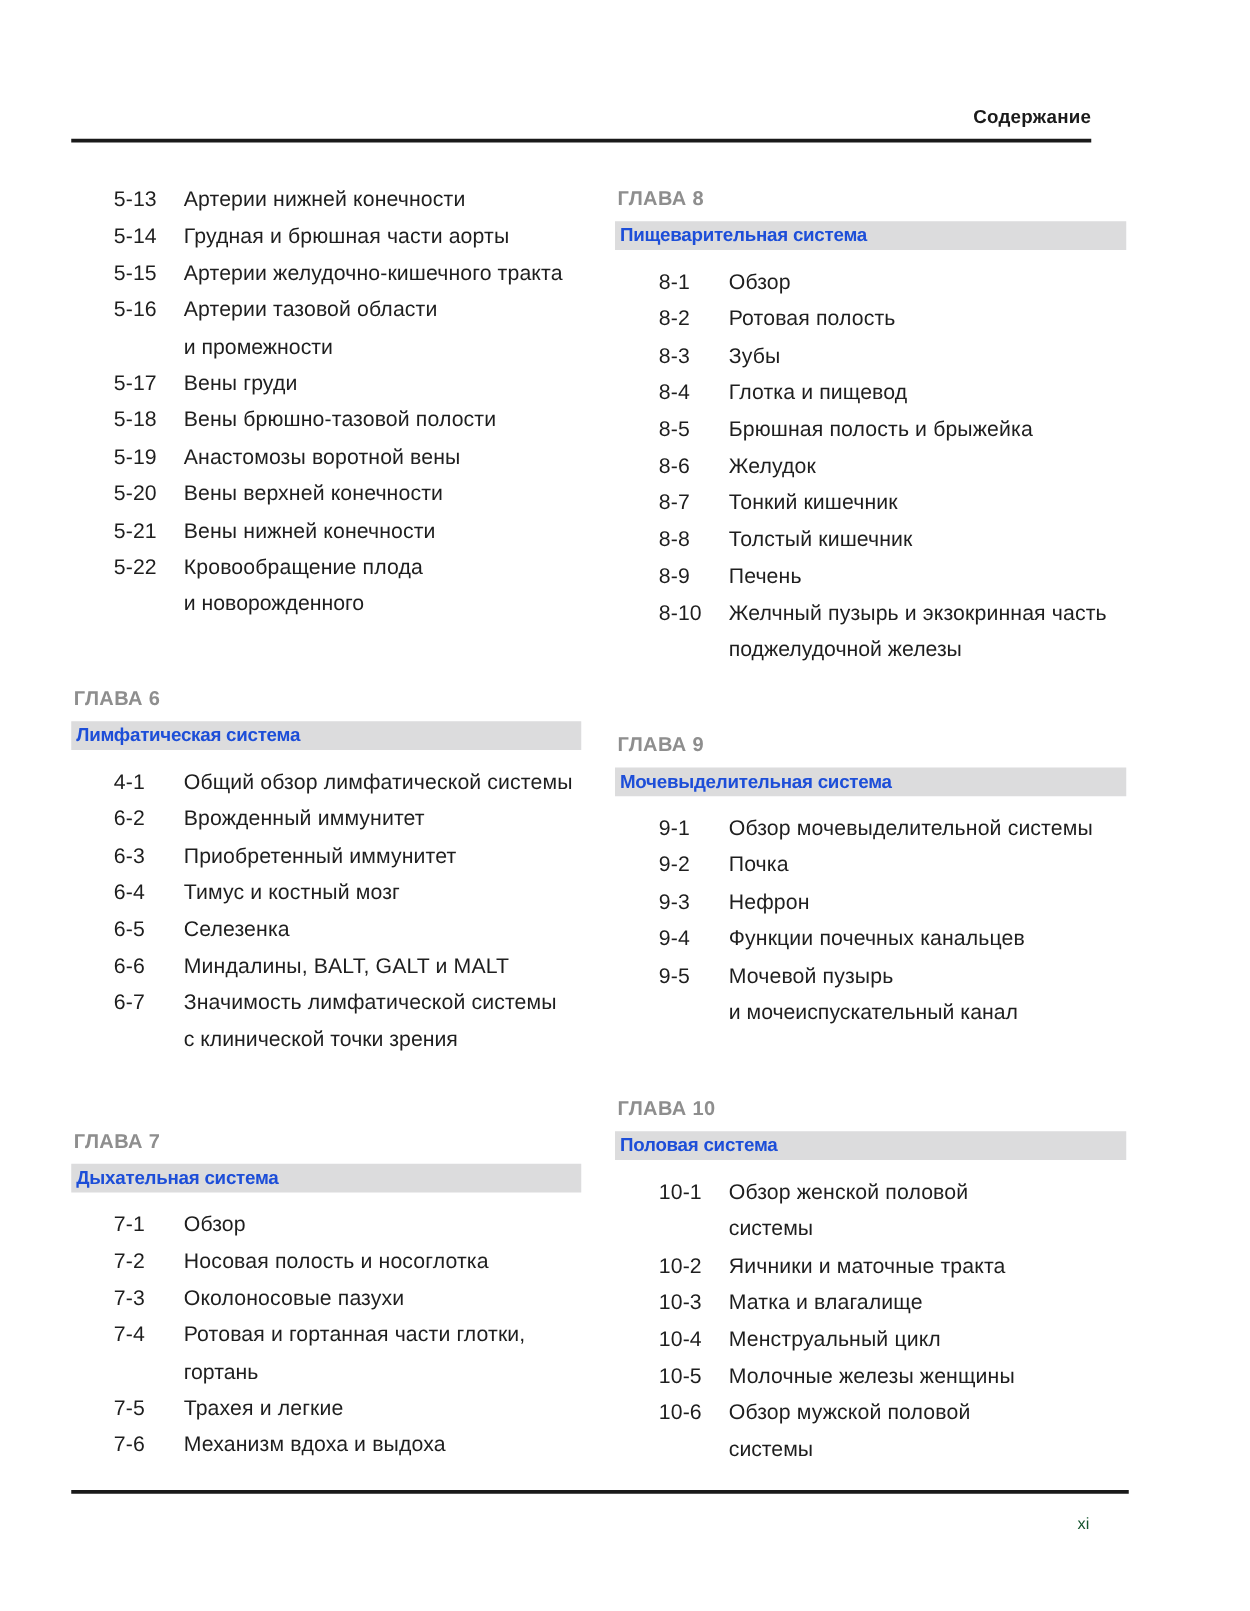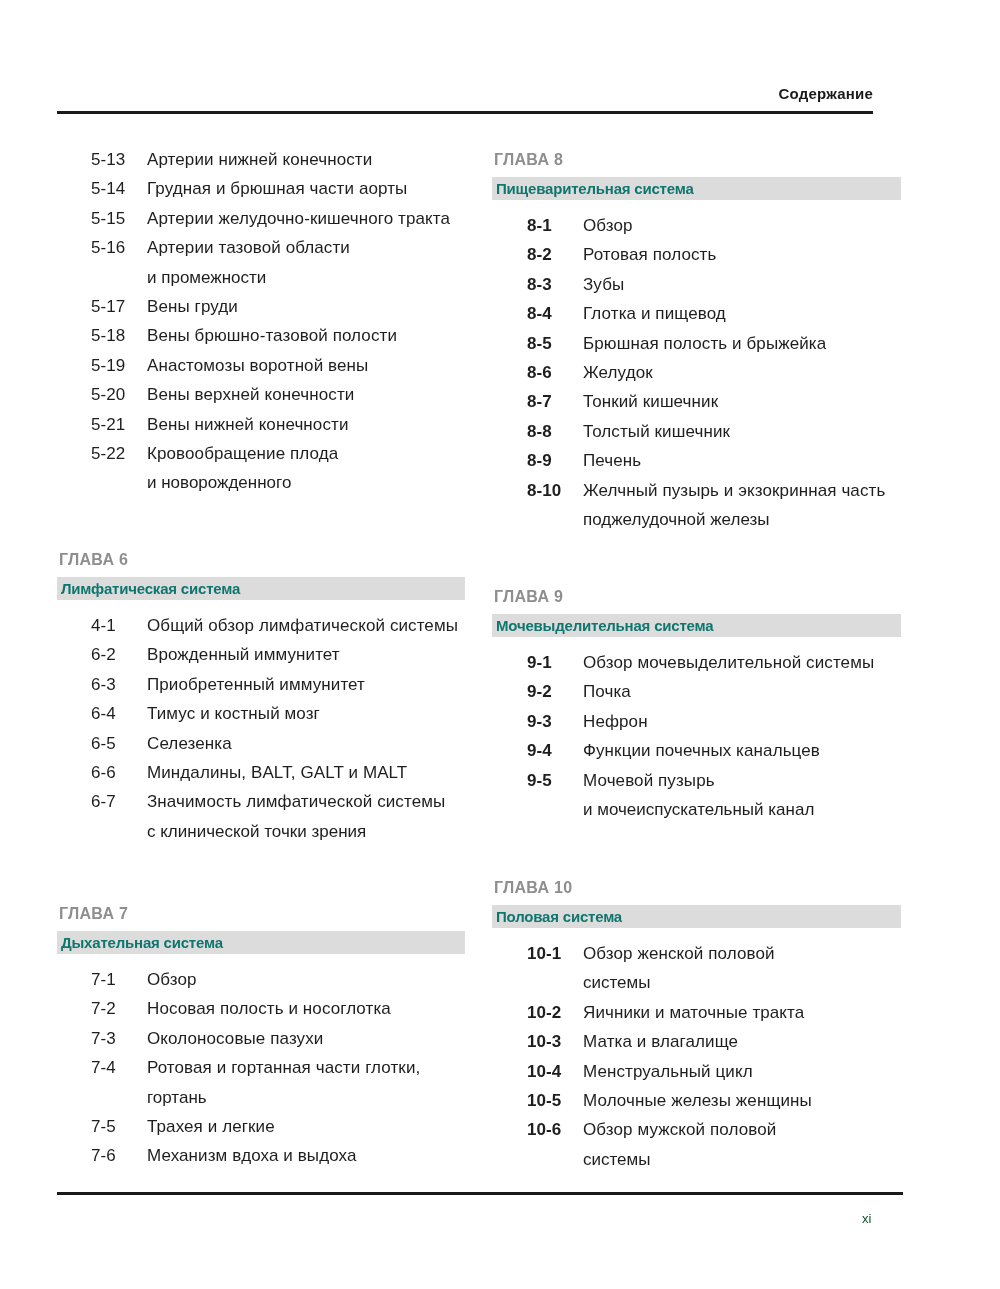--- a/index.html
+++ b/index.html
@@ -11,26 +11,26 @@
   .rule-bottom { position:absolute; left:57px; top:1192px; width:846px; height:3px; background:#1a1a1a; }
   .folio { position:absolute; top:1211px; left:862px; font-size:13px; font-weight:normal; color:#14532d; }
 
   .col { position:absolute; }
   .col-left { left:57px; width:408px; }
   .col-right { left:492px; width:409px; }
 
   .chapter-label { font-size:16px; font-weight:bold; color:#8e8e8e; letter-spacing:0.3px;
                    height:22px; line-height:22px; padding-left:2px; }
   .chapter-bar { background:#dcdcdd; height:23px; line-height:23px; font-size:15px; font-weight:bold;
-                 color:#0f766e; padding-left:4px; margin-top:6px; letter-spacing:-0.2px; }
+                 color:#1d4ed8; padding-left:4px; margin-top:6px; letter-spacing:-0.2px; }
   .entries { margin-top:11px; }
   .entry { display:flex; font-size:17px; line-height:29.4px; color:#1e1e1e; letter-spacing:0.1px;justify-content:space-between; }
   .entry .num { width:56px; padding-left:34px; flex:none; }
   .entry .title { flex:1; }
-  .col-right .entry .num { padding-left:35px;font-weight:bold; }
+  .col-right .entry .num { padding-left:35px; }
   .cont { padding-left:90px; font-size:17px; line-height:29.4px; }
   .col-right .cont { padding-left:91px; }
 </style>
 </head>
 <body>
 
 <div class="running-head">Содержание</div>
 <div class="rule-top"></div>
 
 <div class="col col-left" style="top:145px;">

